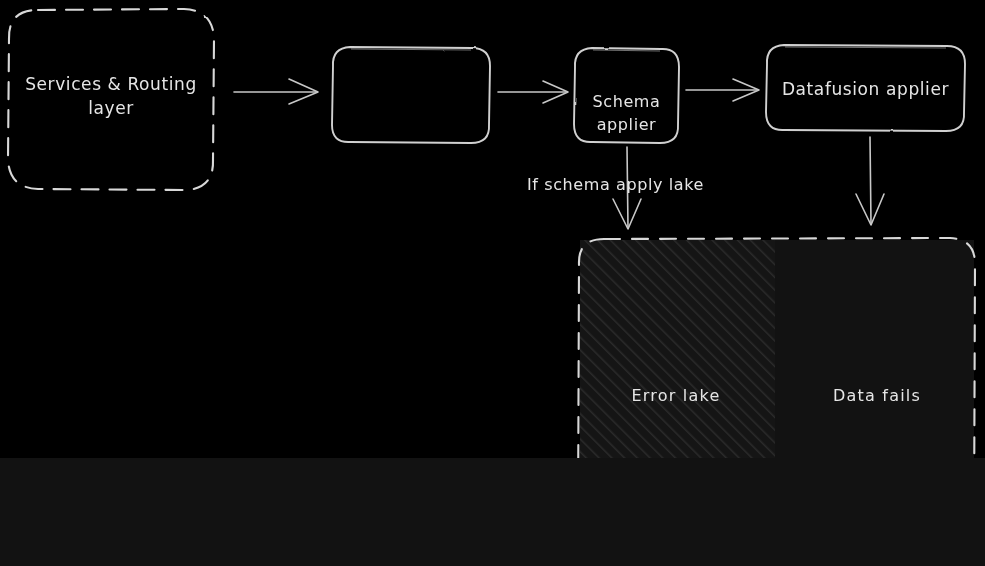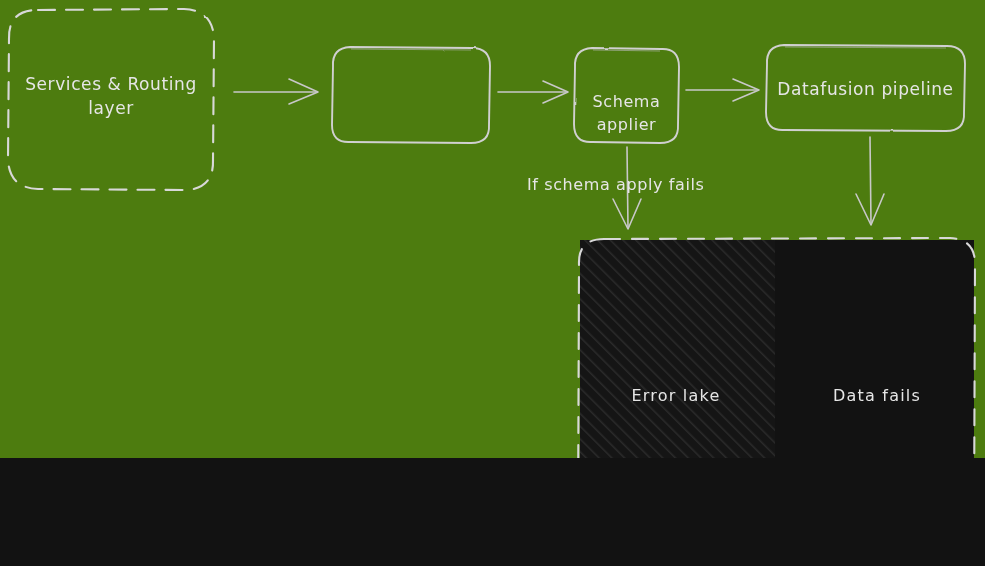--- a/index.html
+++ b/index.html
@@ -8,21 +8,21 @@
     padding: 0;
     background: #121212;
   }
   body {
     font-family: "DejaVu Sans", sans-serif;
   }
   #canvas {
     position: relative;
     width: 985px;
     height: 458px;
-    background: #4d7c0f;
+    background: #000000;
     overflow: hidden;
   }
   #diagram-svg {
     position: absolute;
     top: 0;
     left: 0;
     width: 985px;
     height: 566px;
   }
   .node-label {
@@ -132,23 +132,23 @@
     </g>
   </svg>
 
   <div class="node-label" style="left:8px; top:72px; width:206px;">Services &amp; Routing
 layer</div>
 
 
   <div class="node-label" style="left:574px; top:67px; width:105px; font-size:16px;margin-top:24px;">Schema
 applier</div>
 
-  <div class="node-label" style="left:766px; top:77px; width:199px;">Datafusion pipeline</div>
+  <div class="node-label" style="left:766px; top:77px; width:199px;">Datafusion applier</div>
 
-  <div class="edge-label" style="left:527px; top:175px;">If schema apply fails</div>
+  <div class="edge-label" style="left:527px; top:175px;">If schema apply lake</div>
 
   <div class="lake-label" style="left:596px; top:386px; width:160px;">Error lake</div>
 
   <div class="lake-label" style="left:797px; top:386px; width:160px;">Data fails</div>
 
   <div class="hit" style="left:8px; top:9px; width:206px; height:181px;"></div>
   <div class="hit" style="left:332px; top:47px; width:158px; height:96px;"></div>
   <div class="hit" style="left:574px; top:48px; width:105px; height:95px;"></div>
   <div class="hit" style="left:766px; top:45px; width:199px; height:86px;"></div>
   <div class="hit" style="left:578px; top:238px; width:197px; height:317px;"></div>

